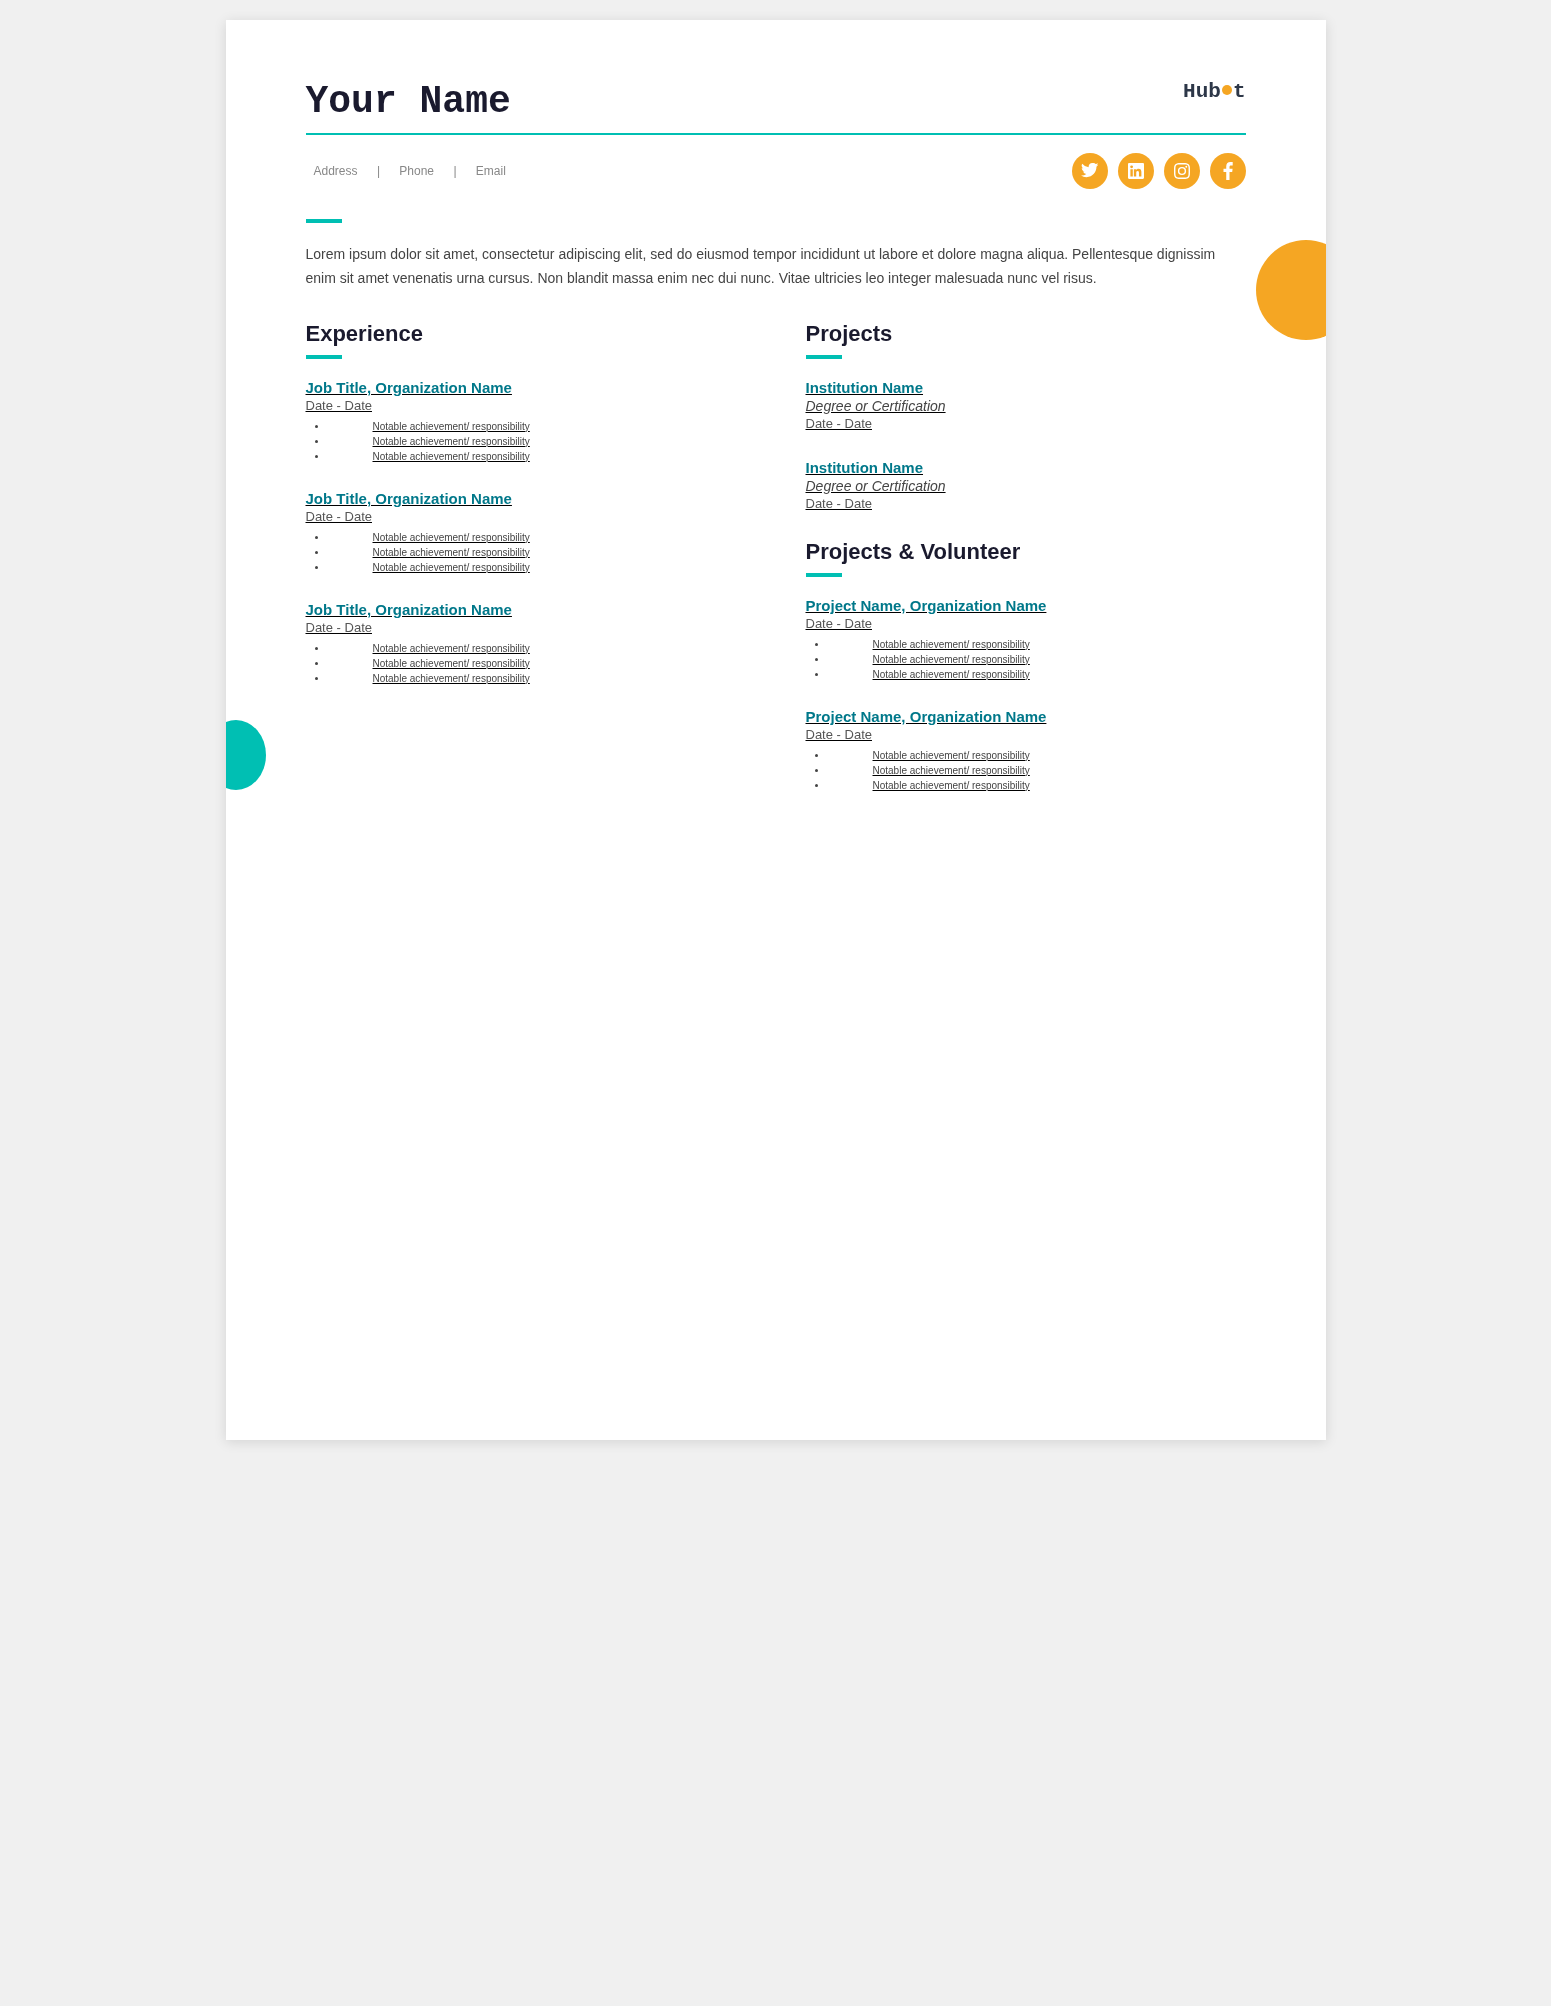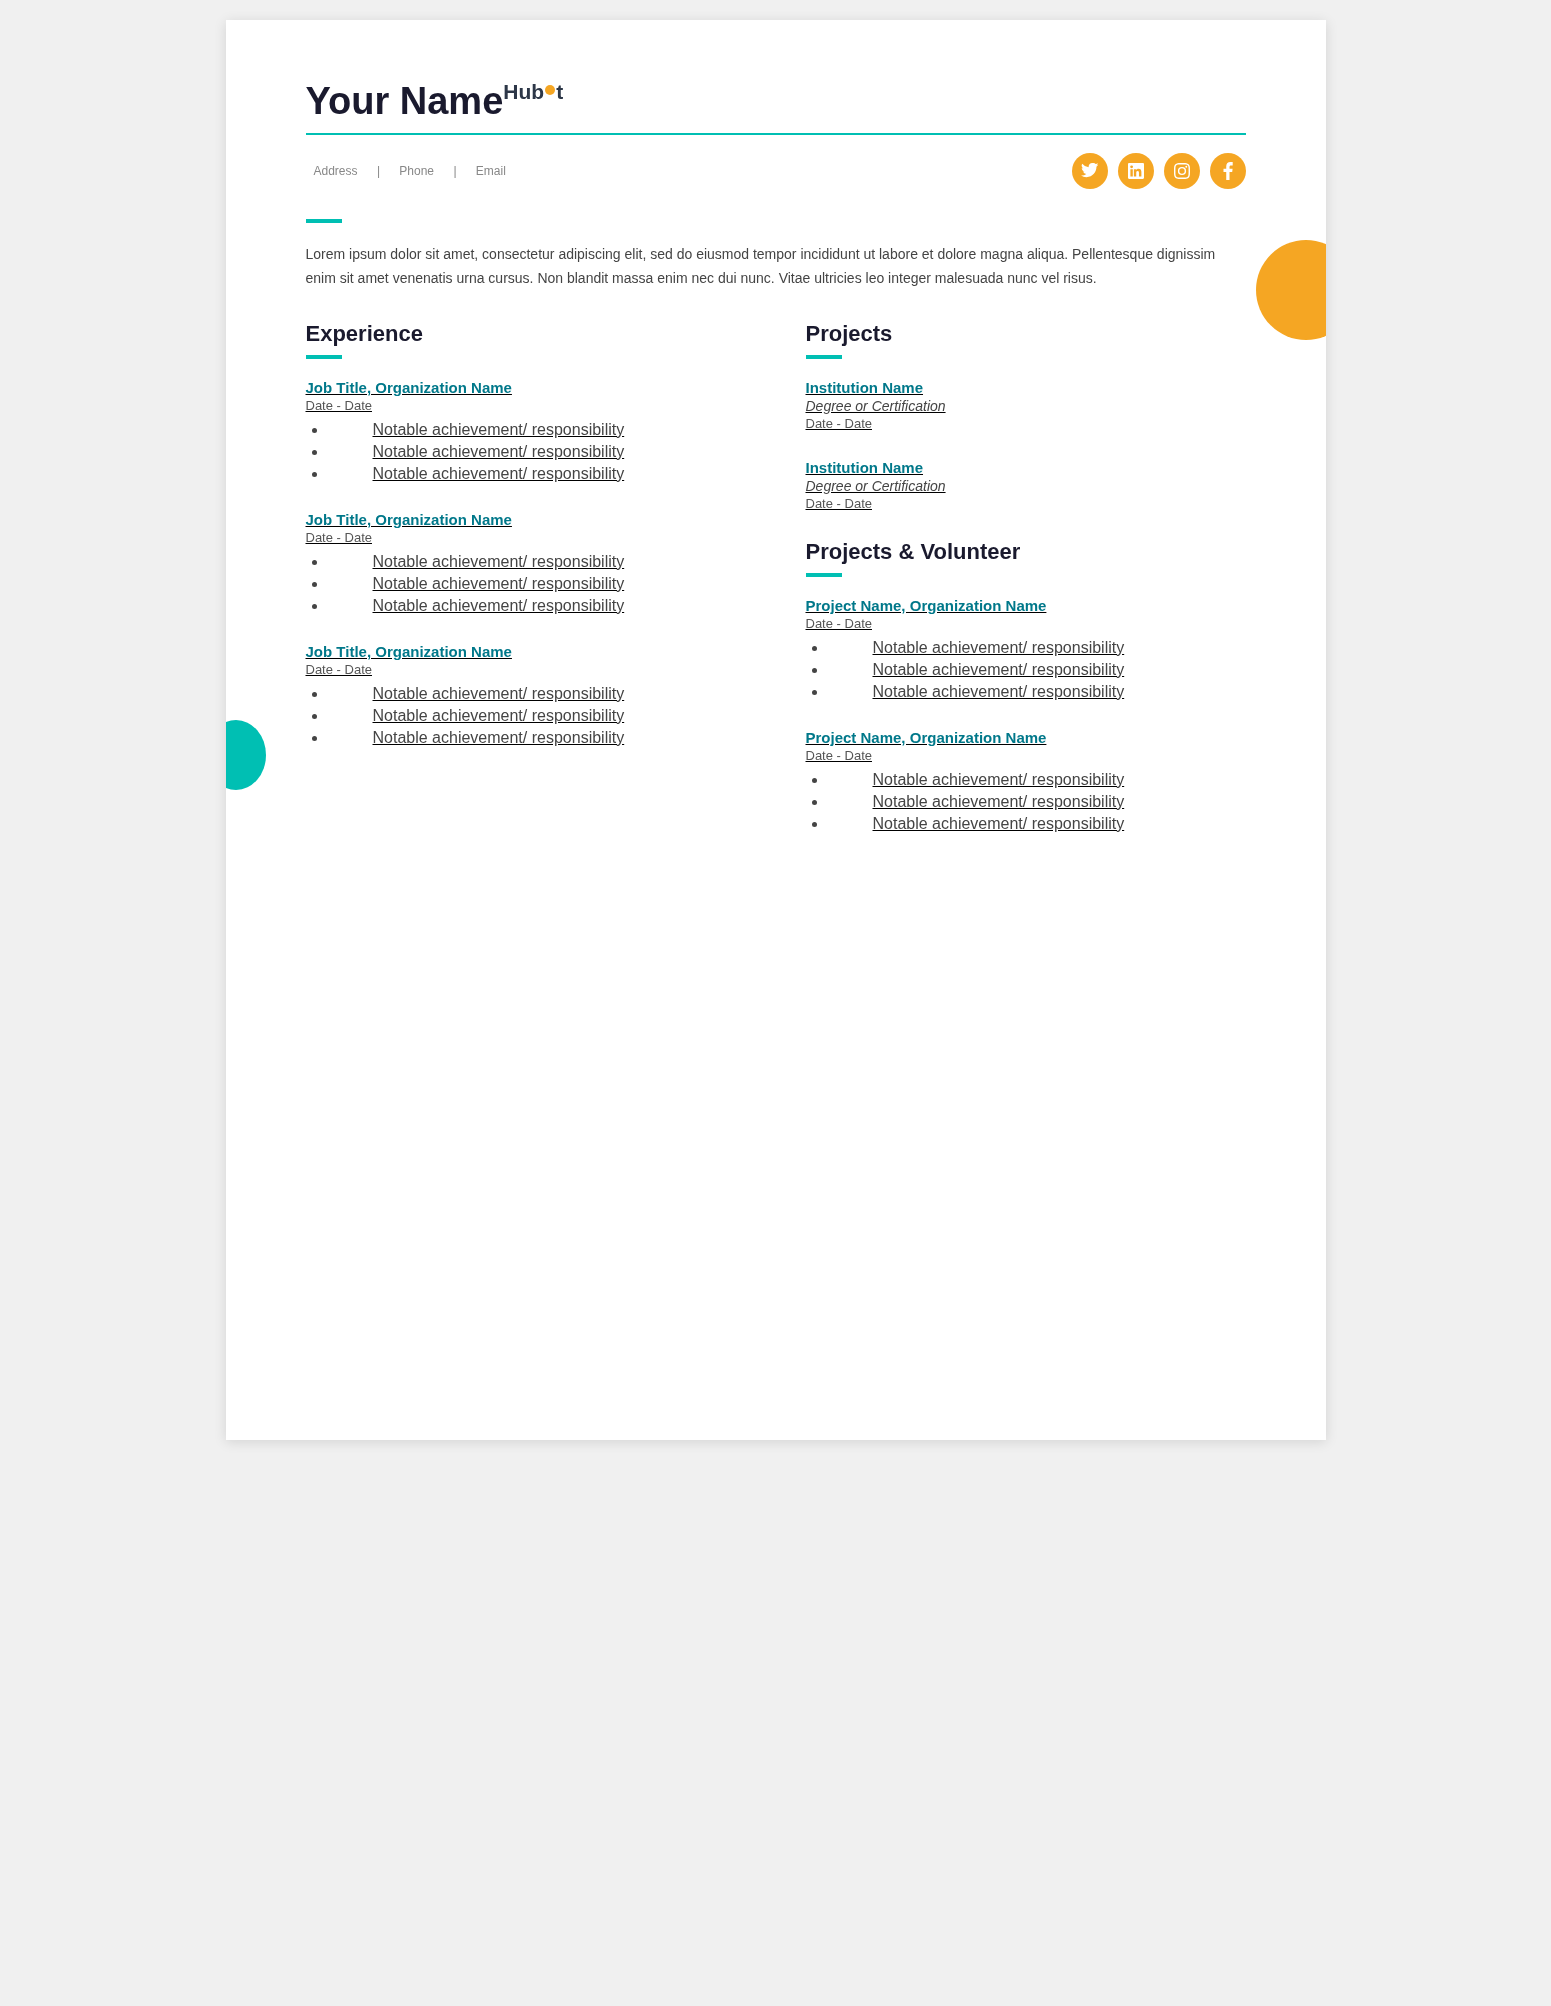--- a/index.html
+++ b/index.html
@@ -36,22 +36,24 @@
       left: -20px;
       width: 60px;
       height: 70px;
       background: #00BFB3;
       border-radius: 50%;
     }
 
     
     .header {
       display: flex;
+      justify-content: space-between;
       align-items: flex-start;
       margin-bottom: 10px;
+      font-family: Liberation Mono, monospace;
     }
     .name-title {
       font-size: 38px;
       font-weight: 900;
       color: #1a1a2e;
     }
     .hubspot-logo {
       font-size: 21px;
       font-weight: 800;
       color: #2d3748;
@@ -167,21 +169,21 @@
     .entry-date {
       font-size: 13px;
       color: #555;
       margin-bottom: 8px;
     }
     .entry-bullets {
       list-style: disc;
       padding-left: 22px;
     }
     .entry-bullets li {
-      font-size: 16px;
+      font-size: 10px;
       color: #444;
       margin-bottom: 4px;
       padding-left: 45px;
     }
 
     
     .skills-text {
       font-size: 14px;
       color: #444;
       margin-top: 4px;

